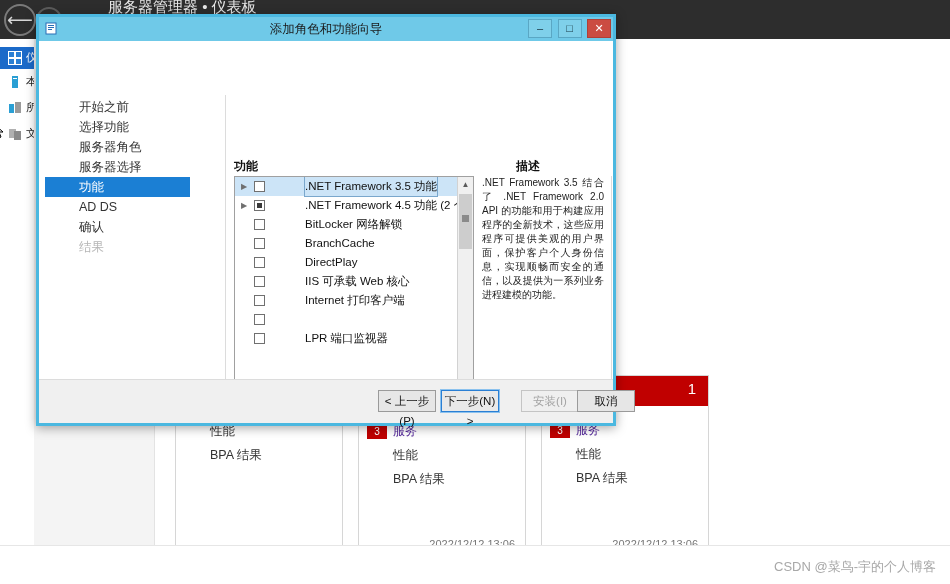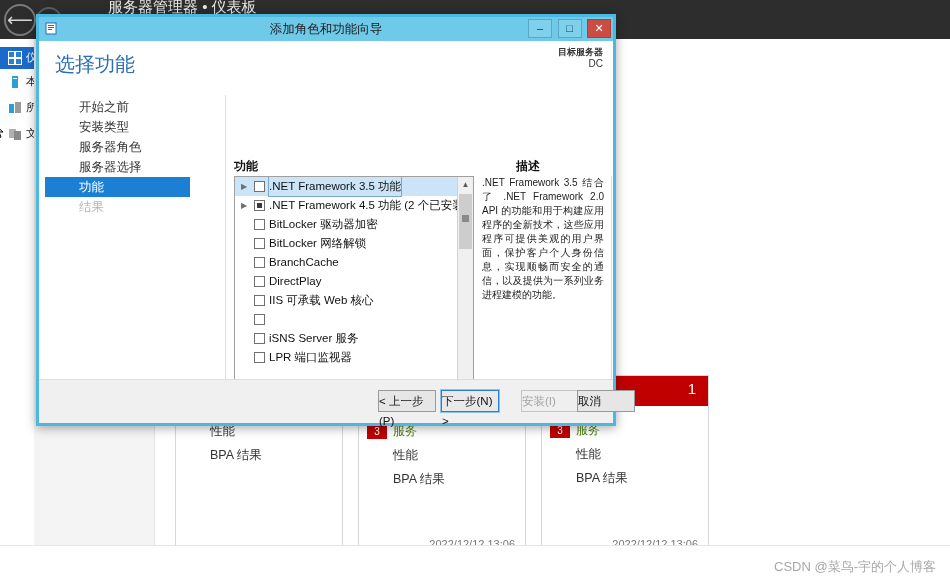--- a/index.html
+++ b/index.html
@@ -73,21 +73,21 @@
     position:absolute; left:0; top:0; height:30px; width:100%;
     background:#c00000; color:#fff; box-sizing:border-box;
   }
   .card-head-title { position:absolute; left:10px; top:6px; font-size:13px; }
   .card-head-count { position:absolute; right:12px; top:4px; font-size:15px; }
   .card-badge {
     position:absolute; left:8px; top:40px; width:20px; height:14px;
     background:#c00000; color:#fff; font-size:10px; text-align:center;
     line-height:14px;
   }
-  .card-badge-label { position:absolute; left:34px; top:38px; font-size:12px; color:#4d7c0f; }
+  .card-badge-label { position:absolute; left:34px; top:38px; font-size:12px; color:#4c1d95; }
   .card-row { position:absolute; left:34px; font-size:12.5px; color:#333; }
   .card-ts { position:absolute; right:10px; bottom:8px; font-size:11px; color:#777; }
 
   
   .dlg {
     position:absolute; left:36px; top:14px; width:580px; height:412px;
     background:#f0f0f0; border:3px solid #4bb8e0; box-sizing:border-box;
     box-shadow:0 2px 10px rgba(0,0,0,.35);
   }
   .dlg-title {
@@ -172,21 +172,21 @@
     color:#6f6f6f; font-size:8px; line-height:9px;
   }
   .li .cb {
     position:absolute; left:19px; top:4px; width:11px; height:11px;
     border:1px solid #707070; background:#fff; box-sizing:border-box;
   }
   .li .cb.partial::after {
     content:""; position:absolute; left:2px; top:2px; width:5px; height:5px;
     background:#3a3a3a;
   }
-  .li-text { display:inline-block; }
+  .li-text { display:inline-block;margin-left:36px; }
 
   .vscroll {
     position:absolute; right:0; top:0; width:16px; bottom:16px;
     background:#f0f0f0; border-left:1px solid #d2d2d2; box-sizing:border-box;
   }
   .vs-arrow {
     position:absolute; left:0; width:15px; height:16px; background:#f0f0f0;
     color:#5a5a5a; font-size:8px; text-align:center; line-height:16px;
   }
   .vs-up { top:0; } .vs-down { bottom:0; }
@@ -233,21 +233,21 @@
   }
 
   
   .dlg-footer {
     position:absolute; left:0; right:0; bottom:0; height:43px;
     background:#f0f0f0; border-top:1px solid #dcdcdc;
   }
   .btn {
     position:absolute; top:10px; height:22px; width:58px;
     background:#e6e6e6; border:1px solid #9a9a9a; box-sizing:border-box;
-    font-size:11.5px; color:#111; text-align:left; line-height:20px;
+    font-size:11.5px; color:#111; text-align:center; line-height:20px;
   }
   .btn.focused { border:1px solid #2a7fd4; outline:1px solid #8cc2ee; background:#e9e9e9; }
   .btn.disabled { color:#a3a3a3; border-color:#c4c4c4; background:#efefef; }
   .btn-prev { left:339px; }
   .btn-next { left:402px; }
   .btn-install { left:482px; }
   .btn-cancel { left:538px; }
 
   .watermark {
     position:absolute; right:14px; bottom:8px;
@@ -366,34 +366,29 @@
       <div class="dlg-title-text">添加角色和功能向导</div>
       <div class="wbtns">
         <div class="wbtn">–</div>
         <div class="wbtn">□</div>
         <div class="wbtn close">✕</div>
       </div>
     </div>
 
     <div class="dlg-body">
 
-      <div class="dlg-header">
-        <div class="dlg-h1">选择功能</div>
-        <div class="target-wrap">
-          <div class="target-label">目标服务器</div>
-          <div class="target-name">DC</div>
-        </div>
-      </div>
 
       <div class="nav-list">
         <div class="nav-li">开始之前</div>
-        <div class="nav-li">安装类型</div>
+        <div class="nav-li">选择功能</div>
         <div class="nav-li">服务器角色</div>
         <div class="nav-li">服务器选择</div>
         <div class="nav-li sel">功能</div>
+        <div class="nav-li">AD DS</div>
+        <div class="nav-li">确认</div>
         <div class="nav-li dis">结果</div>
       </div>
 
       <div class="vdiv"></div>
 
       <div class="col-h-feat">功能</div>
       <div class="col-h-desc">描述</div>
 
       <div class="listbox">
         <div class="list-inner">
@@ -403,24 +398,20 @@
             <span class="cb"></span>
             <span class="li-text">.NET Framework 3.5 功能</span>
           </div>
 
           <div class="li">
             <span class="expander">▶</span>
             <span class="cb partial"></span>
             <span class="li-text">.NET Framework 4.5 功能 (2 个已安装，共 7 个)</span>
           </div>
 
-          <div class="li">
-            <span class="cb"></span>
-            <span class="li-text">BitLocker 驱动器加密</span>
-          </div>
 
           <div class="li">
             <span class="cb"></span>
             <span class="li-text">BitLocker 网络解锁</span>
           </div>
 
           <div class="li">
             <span class="cb"></span>
             <span class="li-text">BranchCache</span>
           </div>
@@ -429,29 +420,29 @@
             <span class="cb"></span>
             <span class="li-text">DirectPlay</span>
           </div>
 
 
           <div class="li">
             <span class="cb"></span>
             <span class="li-text">IIS 可承载 Web 核心</span>
           </div>
 
-
-          <div class="li">
-            <span class="cb"></span>
-          </div>
-
-          <div class="li">
-            <span class="cb"></span>
-            <span class="li-text">iSNS Server 服务</span>
-          </div>
+          <div class="li">
+            <span class="cb"></span>
+            <span class="li-text">Internet 打印客户端</span>
+          </div>
+
+          <div class="li">
+            <span class="cb"></span>
+          </div>
+
 
           <div class="li">
             <span class="cb"></span>
             <span class="li-text">LPR 端口监视器</span>
           </div>
 
         </div>
 
         <div class="vscroll">
           <div class="vs-arrow vs-up">▲</div>

